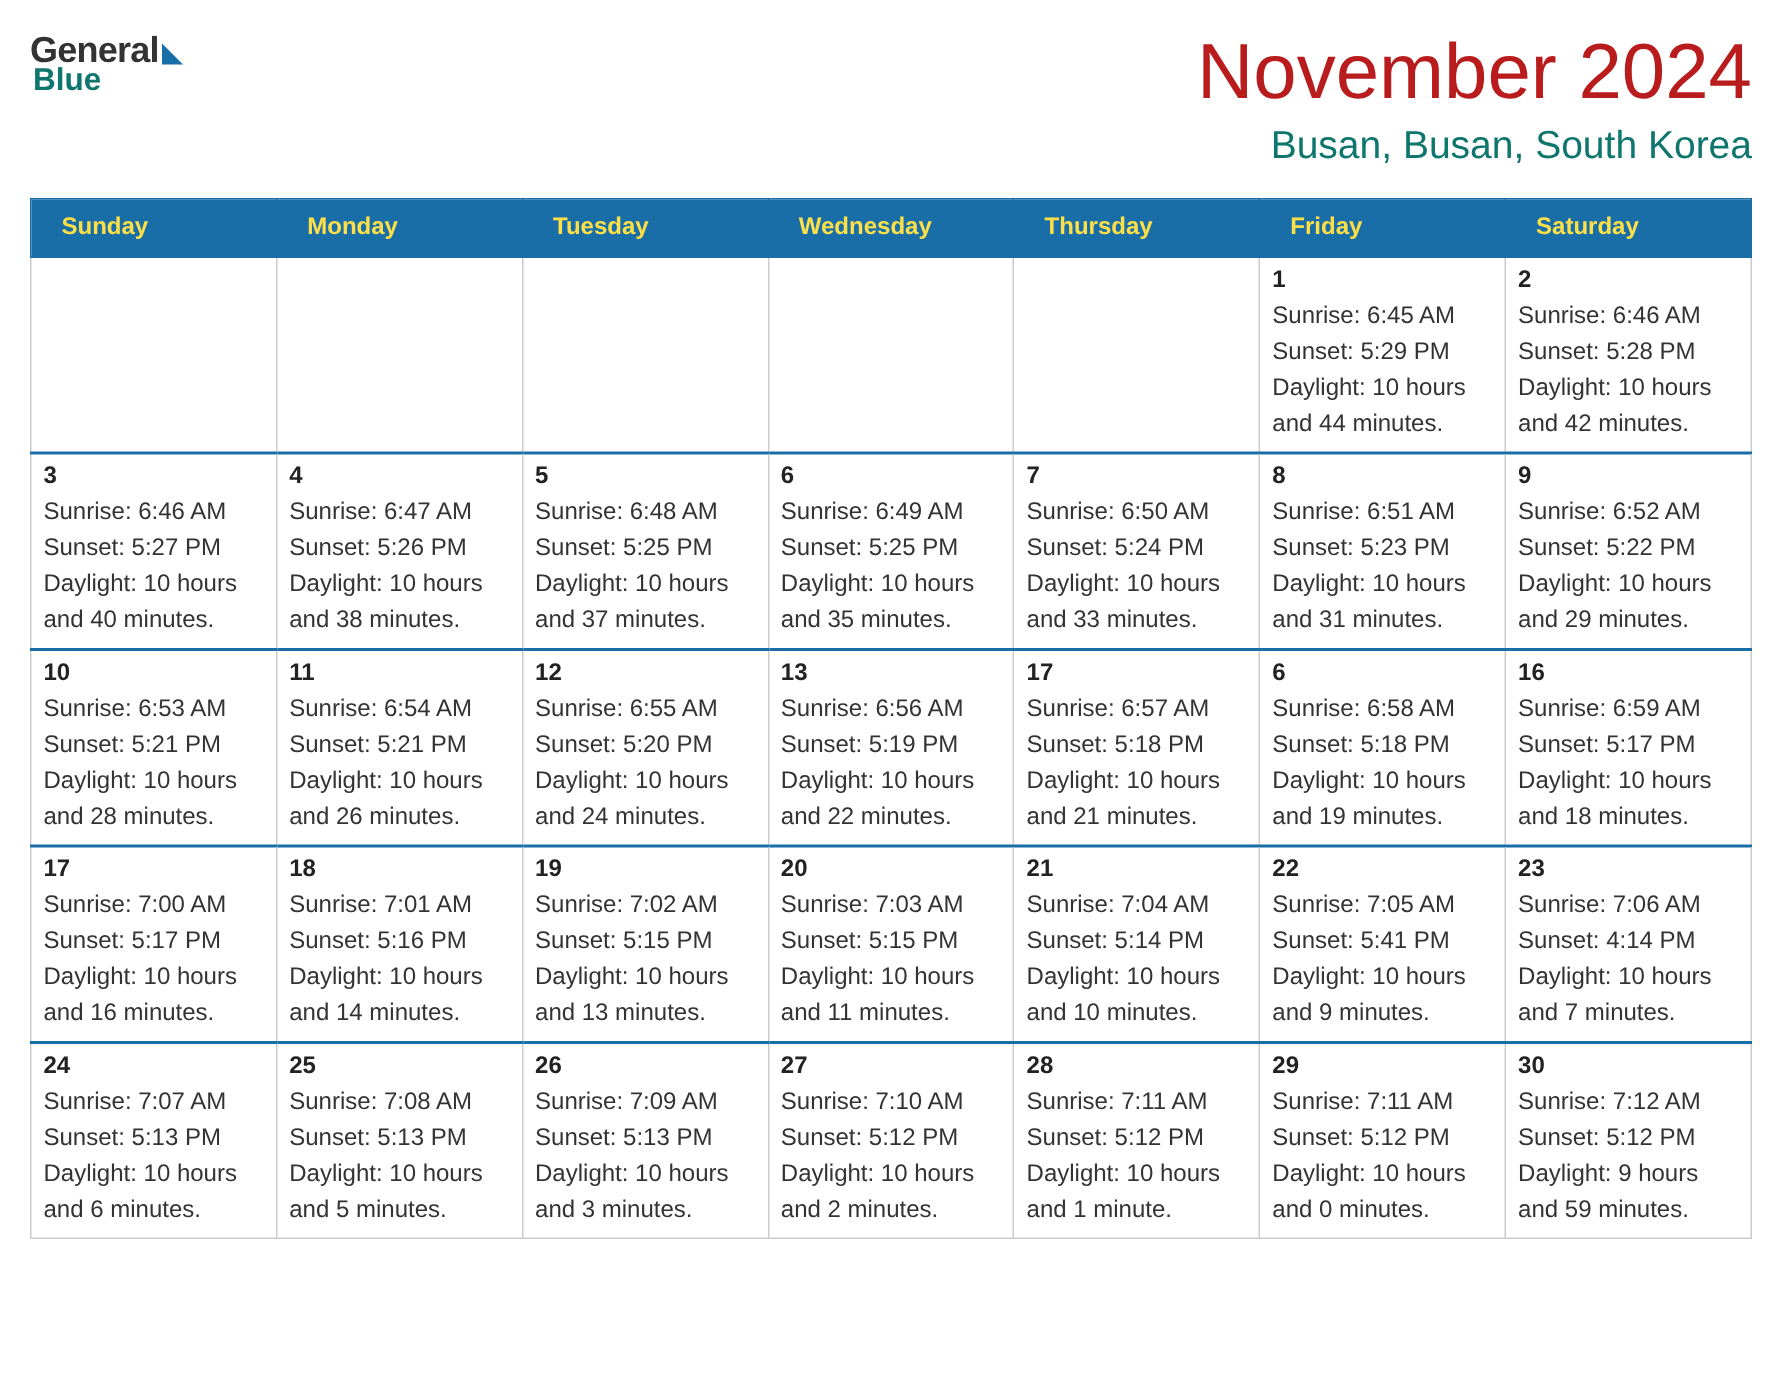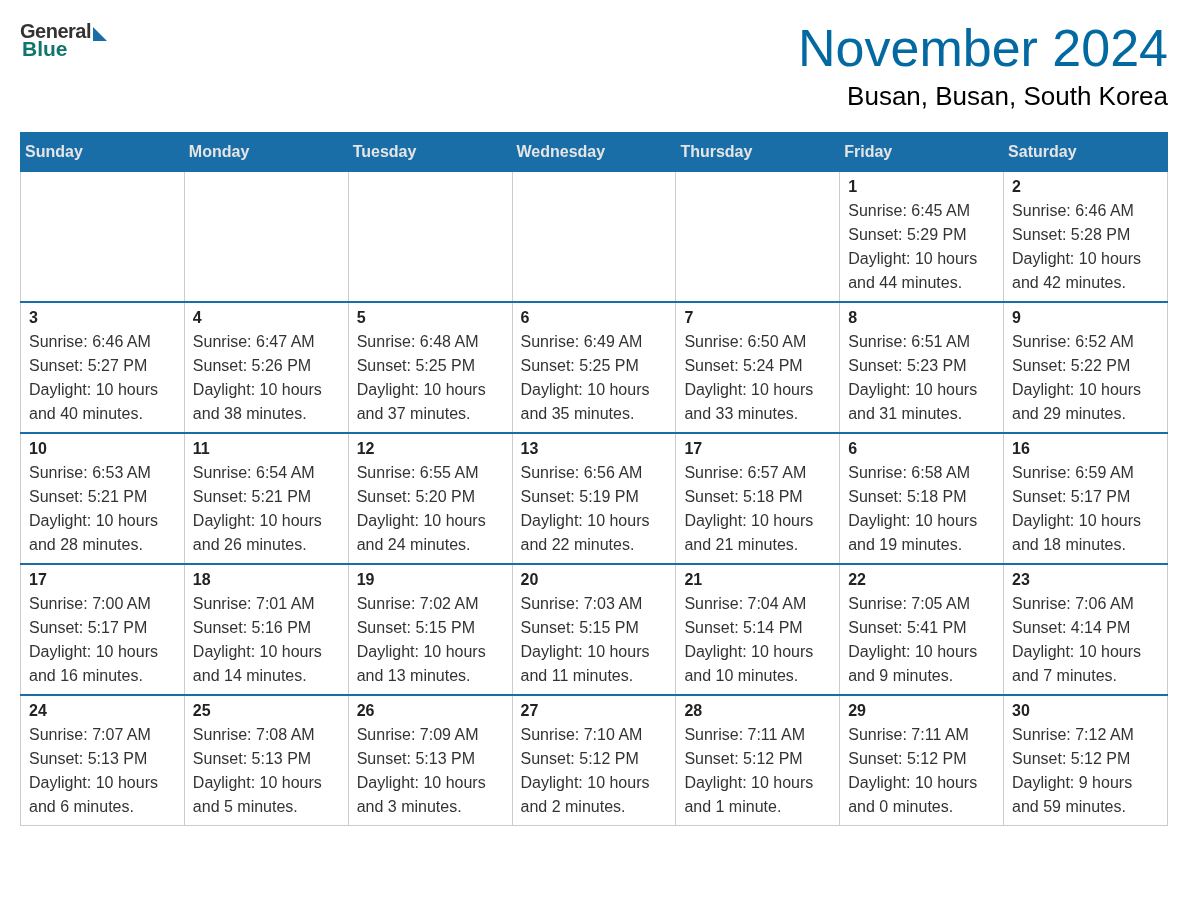--- a/index.html
+++ b/index.html
@@ -19,21 +19,21 @@
     .logo {
       display: flex;
       flex-direction: column;
       align-items: flex-start;
     }
     .logo-top {
       display: flex;
       align-items: center;
     }
     .logo-general {
-      font-size: 20px;
+      font-size: 24px;
       font-weight: bold;
       color: #333;
       letter-spacing: -0.5px;
     }
     .logo-triangle {
       width: 0;
       height: 0;
       border-left: 14px solid #1a6ea8;
       border-top: 14px solid transparent;
       border-bottom: 0px solid transparent;
@@ -46,40 +46,40 @@
       color: #0f766e;
       margin-top: -6px;
       margin-left: 2px;
     }
     .title-area {
       text-align: right;
     }
     .calendar-title {
       font-size: 52px;
       font-weight: normal;
-      color: #0369a1;
+      color: #b91c1c;
       line-height: 1.1;
       margin-left: 32px;
     }
     .calendar-subtitle {
       font-size: 26px;
-      color: #000000;
+      color: #0f766e;
       margin-top: 4px;
     }
     .calendar-table {
       width: 100%;
       border-collapse: collapse;
       border: 1px solid #aaa;
     }
     .calendar-table th {
       background-color: #1a6ea8;
-      color: #e5e5e5;
+      color: #fde047;
       font-size: 16px;
       font-weight: bold;
-      padding: 10px 4px;
+      padding: 10px 20px;
       text-align: left;
       border: 1px solid #1a6ea8;
     }
     .calendar-table td {
       vertical-align: top;
       padding: 6px 8px;
       border: 1px solid #ccc;
       width: 14.28%;
       min-height: 100px;
       background: #fff;

